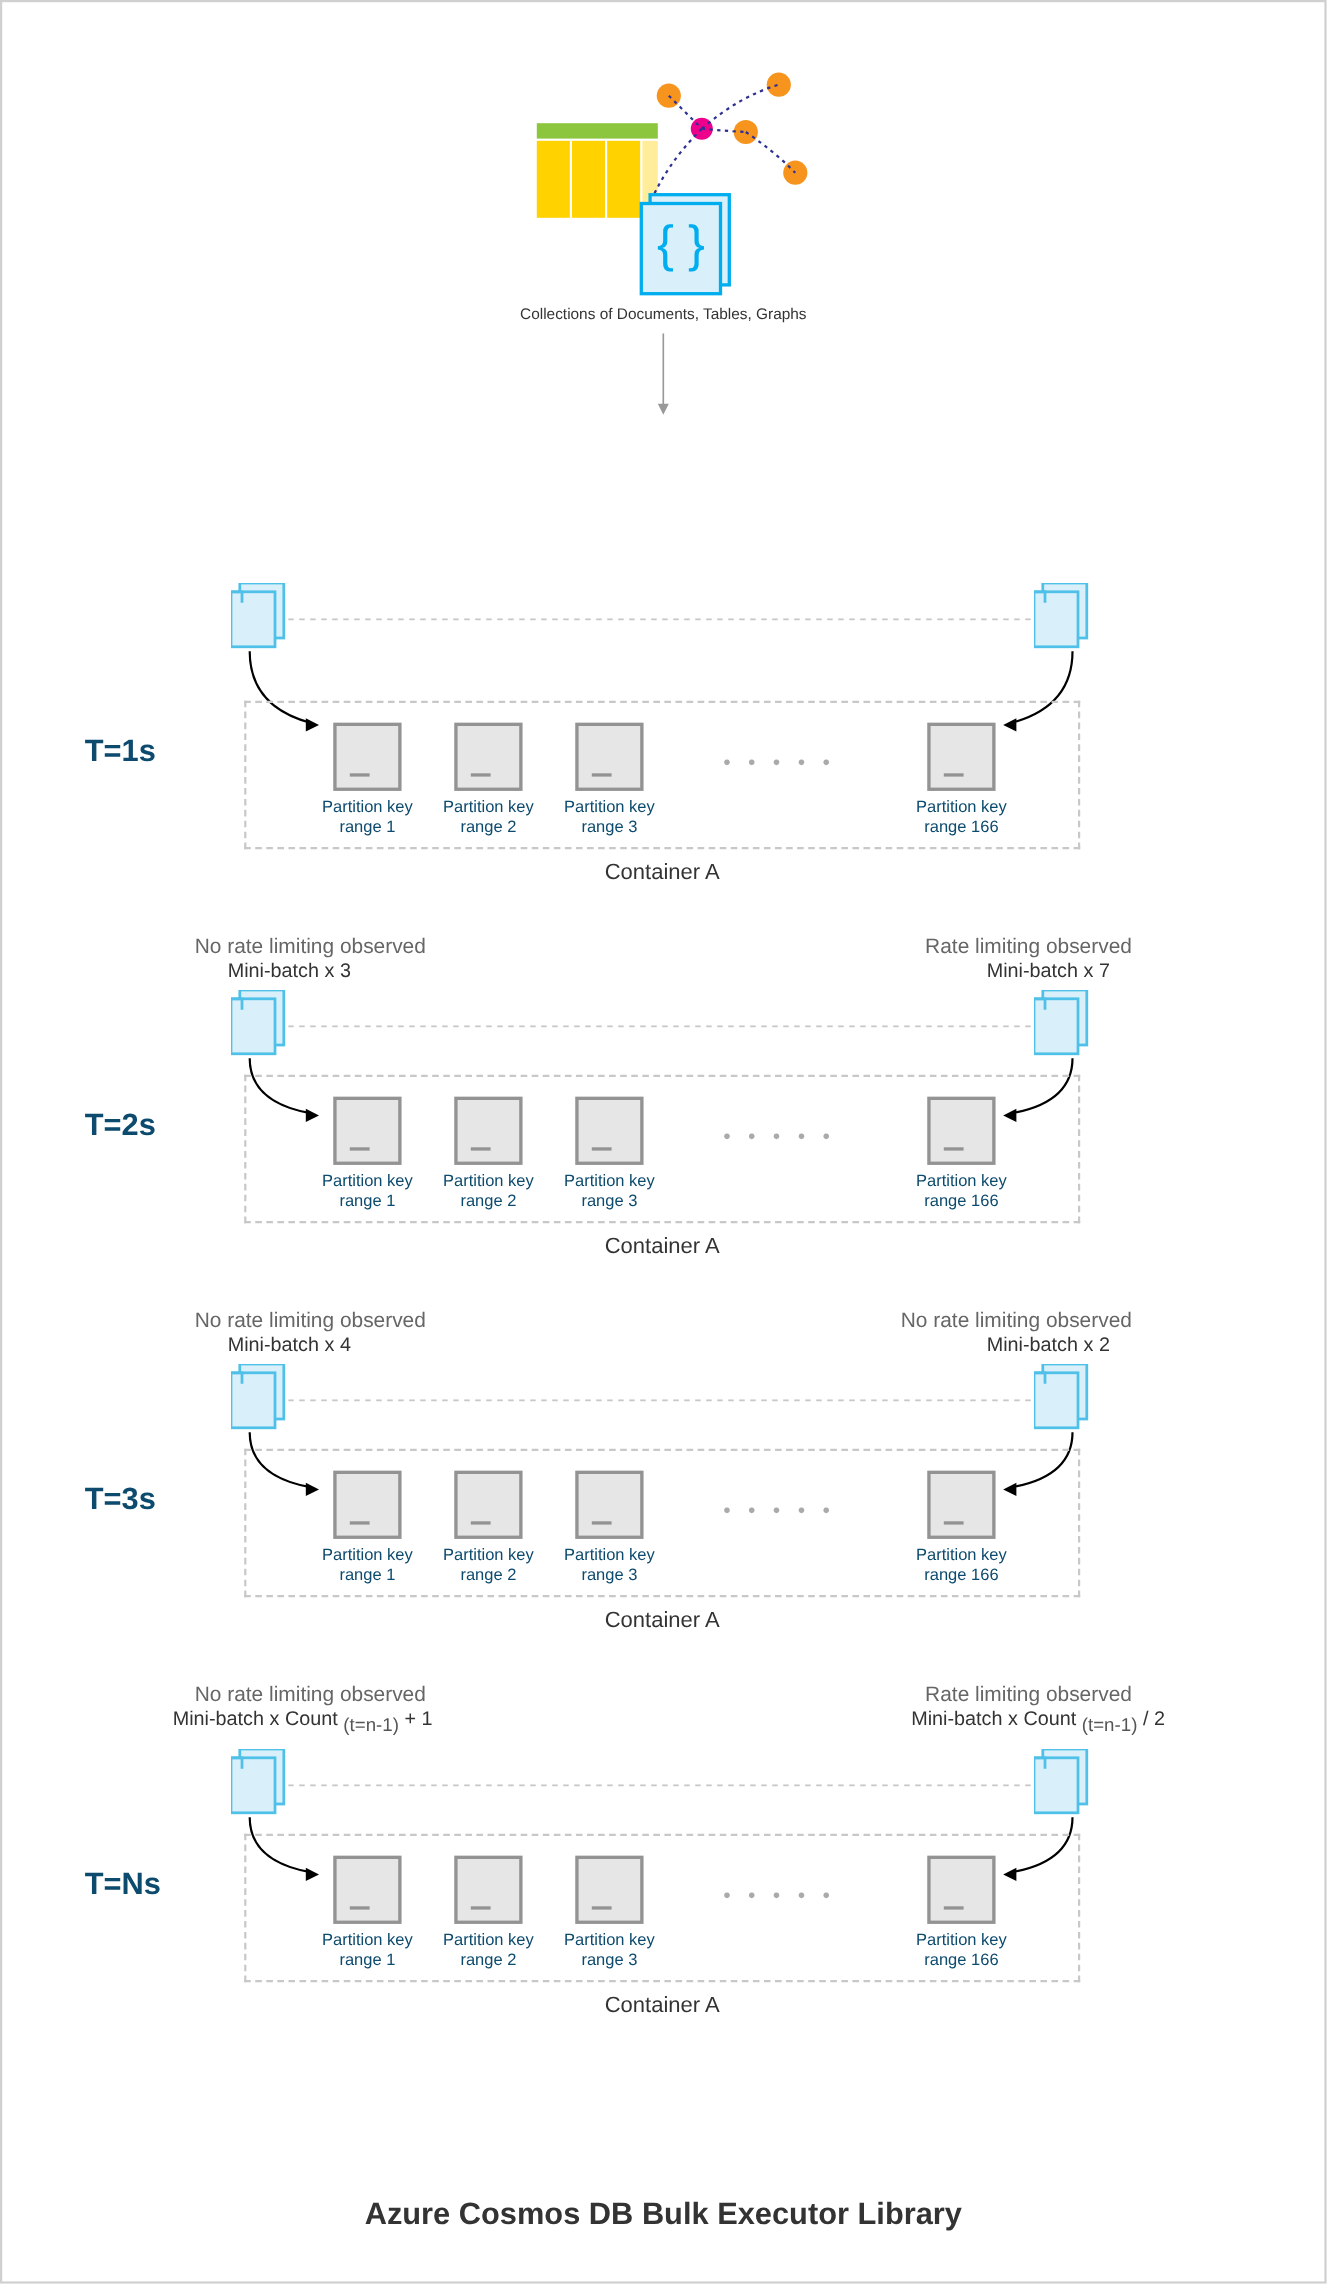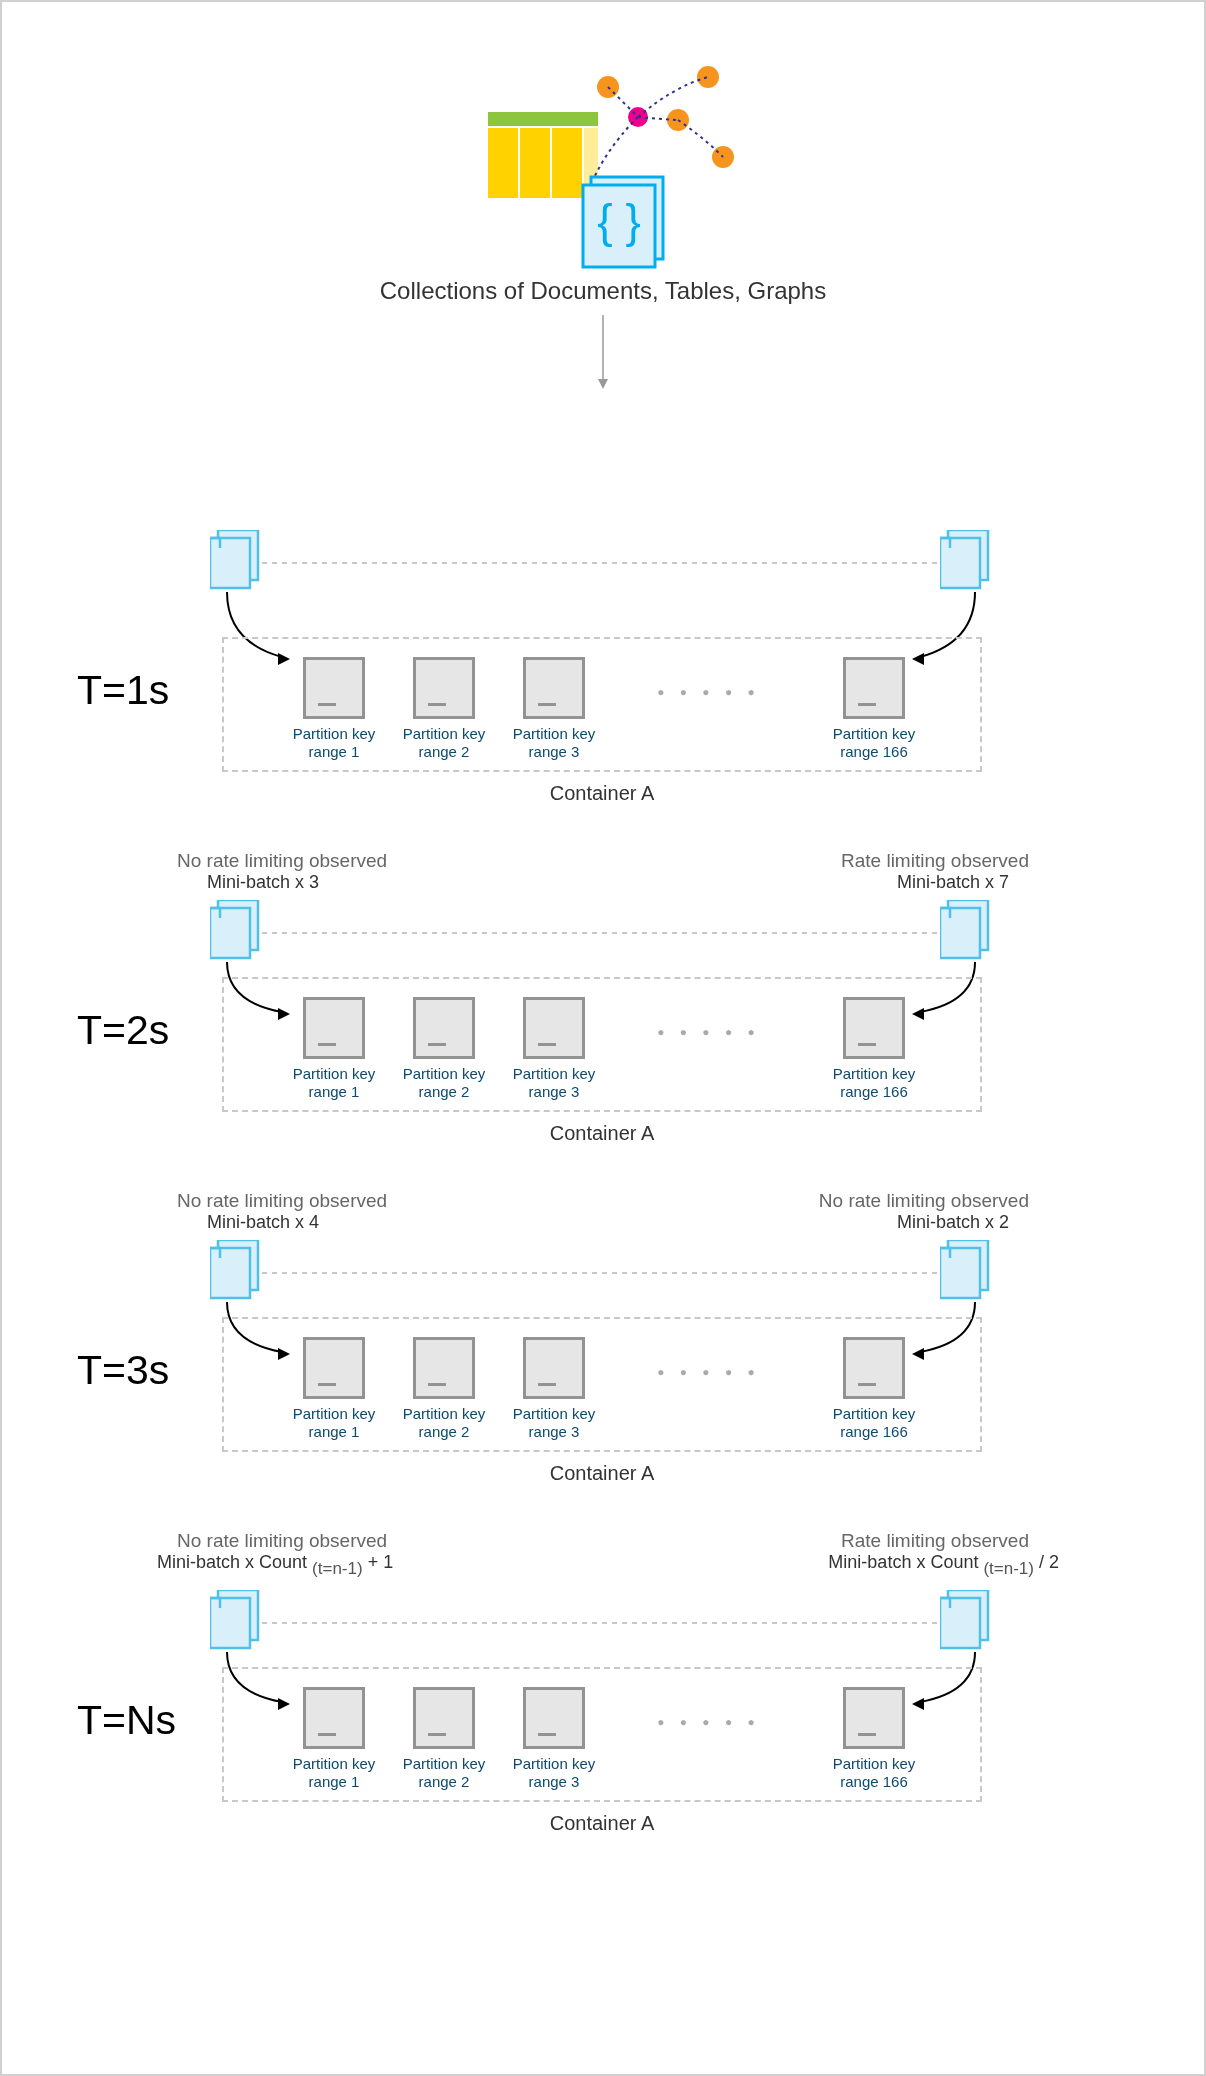--- a/index.html
+++ b/index.html
@@ -34,42 +34,42 @@
     width: 100%;
     text-align: center;
   }
   .source-icons {
     position: relative;
     width: 280px;
     height: 210px;
     margin: 0 auto;
   }
   .collections-text {
-    font-size: 24px;
+    font-size: 14px;
     color: #333;
     margin-top: 5px;
   }
   .bulk-api-area {
     position: absolute;
     top: 395px;
     width: 100%;
     text-align: center;
   }
   .bulk-api-label {
     font-size: 18px;
     color: #333;
     margin-top: 5px;
   }
   
   .time-label {
     position: absolute;
     left: 75px;
-    font-size: 41px;
-    color: #000000;
-    font-weight: 400;
+    font-size: 28px;
+    color: #0c4a6e;
+    font-weight: 700;
   }
   
   .container-box {
     position: absolute;
     border: 2px dashed #c8c8c8;
     left: 220px;
     width: 760px;
     height: 135px;
   }
   .container-label {
@@ -387,13 +387,14 @@
           <div class="ellipsis-dots" style="position: absolute; left: 415px; width: 140px; text-align: center;">● ● ● ● ●</div>
           <div class="partition" style="position: absolute; left: 600px; width: 100px;">
             <div class="partition-box"></div>
             <div class="partition-label">Partition key<br>range 166</div>
           </div>
         </div>
       <div class="container-label">Container A</div>
     </div>
   </div>
 
+  <div class="title-bottom">Azure Cosmos DB Bulk Executor Library</div>
 </div>
 
 </body></html>

